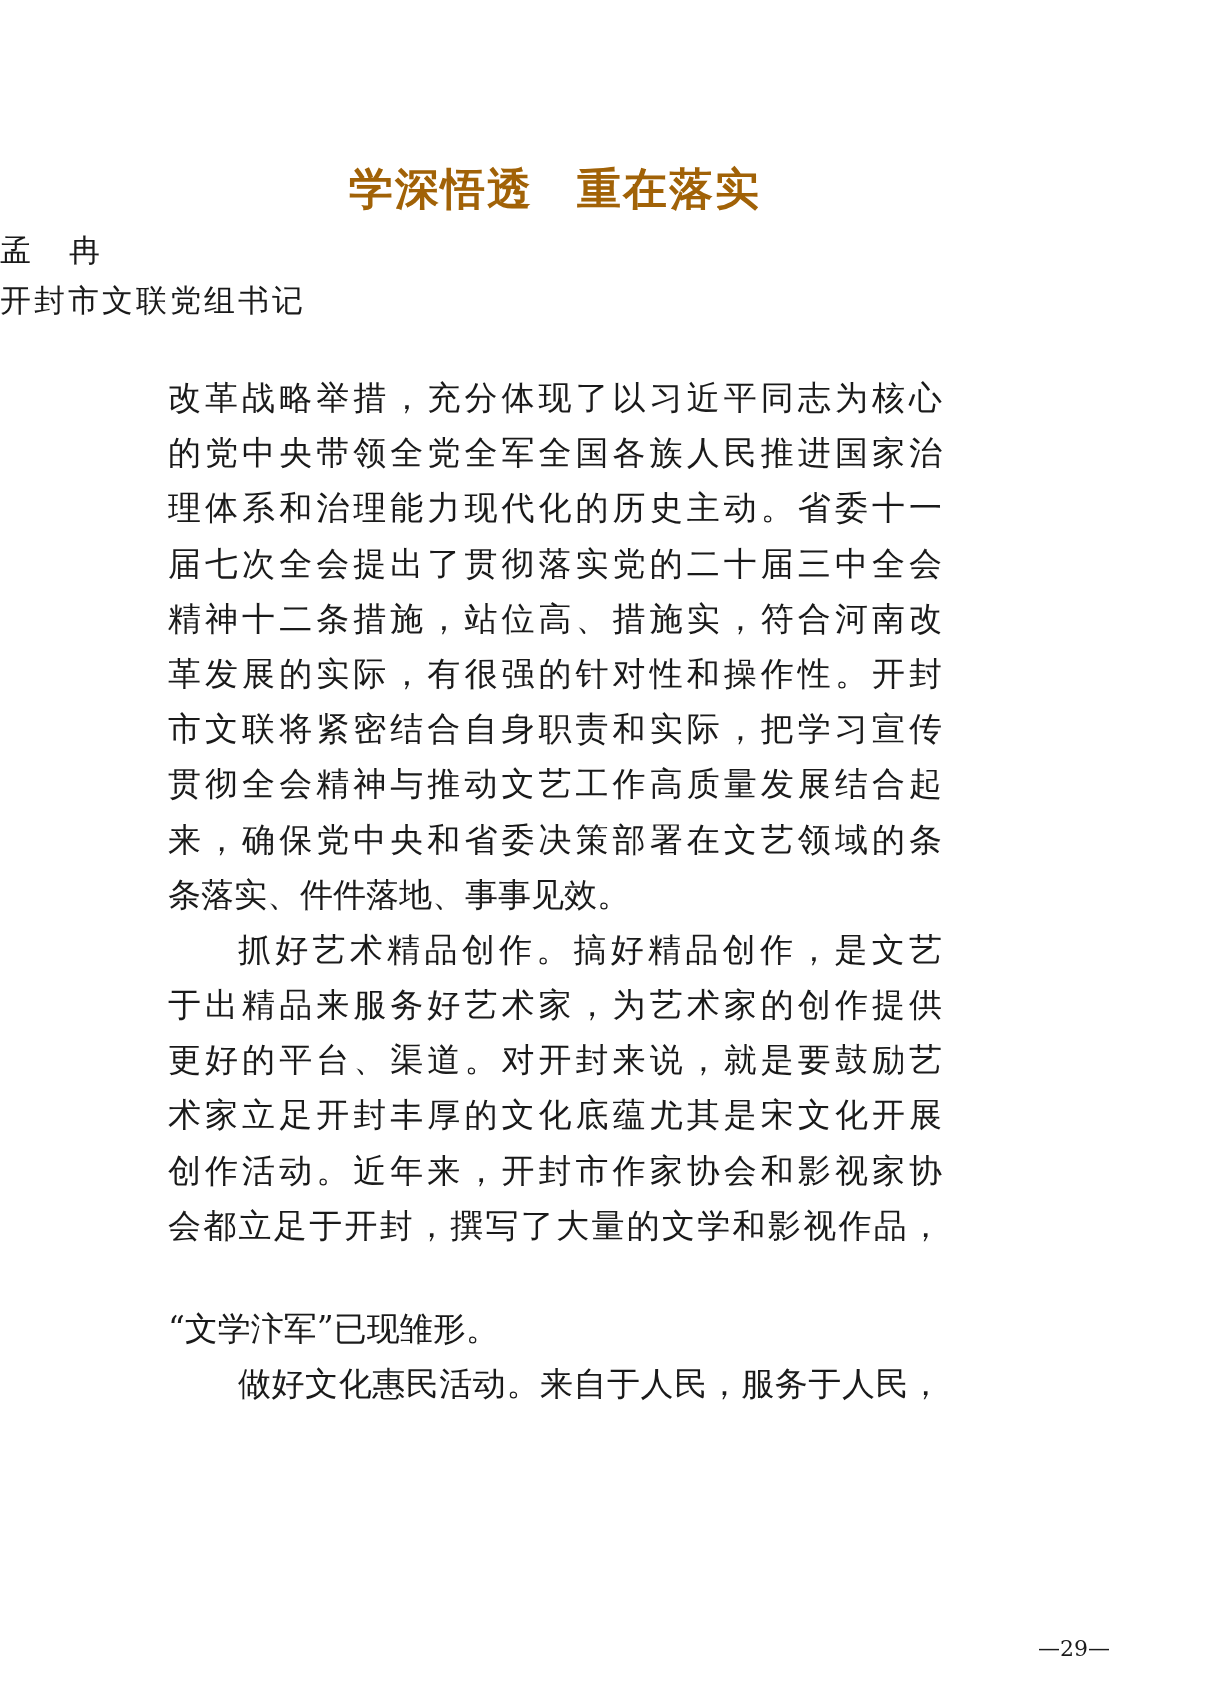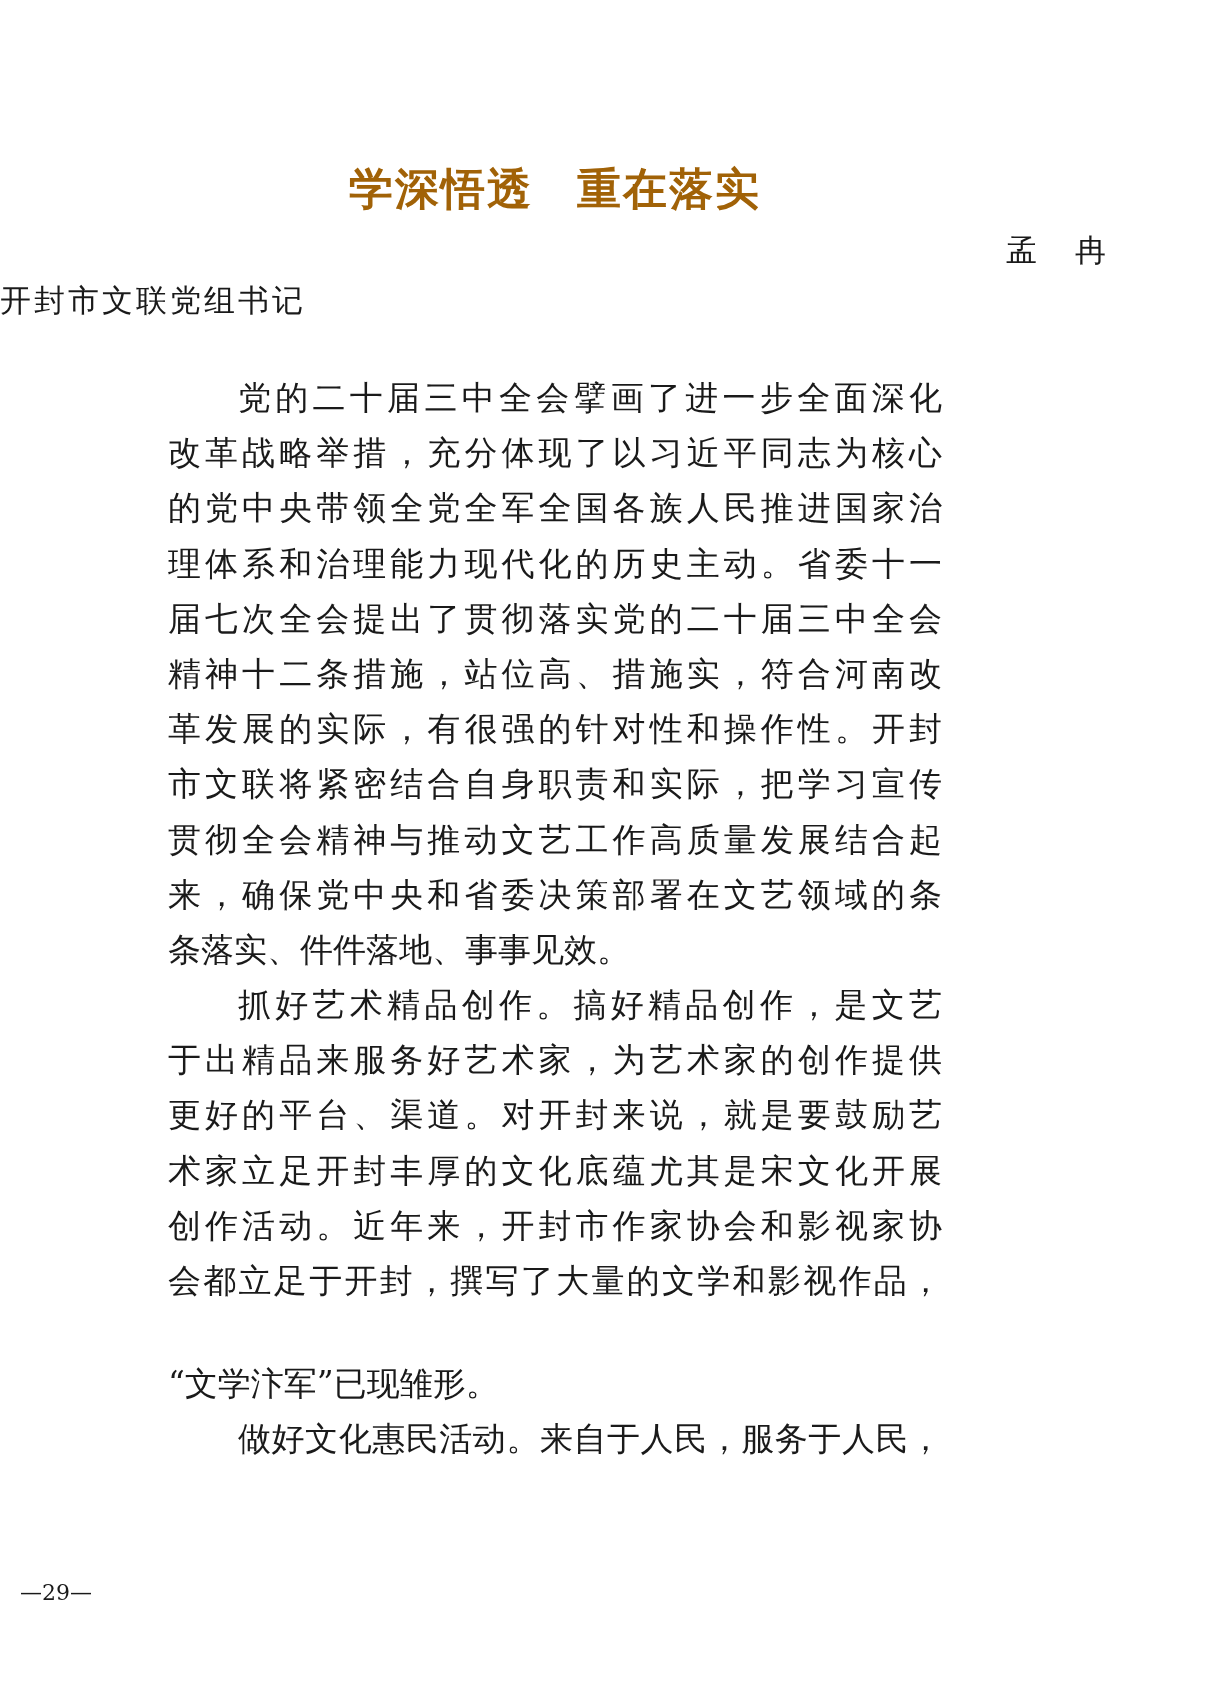--- a/index.html
+++ b/index.html
@@ -1,50 +1,49 @@
 <!DOCTYPE html>
 <html><head>
   <meta charset="utf-8">
   <style>
     html, body { margin: 0; padding: 0; background: #ffffff; }
     body { width: 1205px; height: 1701px; position: relative; overflow: hidden;
            font-family: "DejaVu Serif", "Liberation Serif", serif; color: #1a1a1a; }
     .title { position: absolute; top: 160px; left: 0; width: 1110px; text-align: center;
              font-size: 44px; font-weight: bold; letter-spacing: 2px; color: #a16207; }
     .title span.gap { display: inline-block; width: 44px; }
-    .author { position: absolute; top: 230px; left: 0; width: 1110px; text-align: right;
+    .author { position: absolute; top: 230px; left: 0; width: 1110px; text-align: left;
               font-size: 31px; letter-spacing: 4px; font-family: Liberation Mono, monospace; }
     .author span.gap { display: inline-block; width: 34px; }
     .affil { position: absolute; top: 280px; left: 0; width: 1110px; 
              font-size: 31px; letter-spacing: 3px; }
     .body { position: absolute; top: 370px; left: 168px; width: 774px; }
     .line { height: 55.2px; line-height: 55.2px; font-size: 33px; white-space: nowrap;
             text-align: justify; text-align-last: justify; }
     .line.last { text-align-last: left; }
     .line.indent { padding-left: 70px; }
     .line.quote-indent { padding-left: 0; margin-top: 48px; }
-    .pagenum { position: absolute; top: 1580px; left: 0; width: 1110px; text-align: left;
-               font-size: 22px; margin-left: 20px; }
+    .pagenum { position: absolute; top: 1636px; left: 0; width: 1110px; text-align: right;
+               font-size: 22px; }
   </style>
 </head>
 <body>
 
 <div>
   <div class="title">
     <span>学深悟透</span><span class="gap"></span><span>重在落实</span>
   </div>
 
   <div class="author">
     <span>孟</span><span class="gap"></span><span>冉</span>
   </div>
 
   <div class="affil">开封市文联党组书记</div>
 
   <div class="body">
-    <div class="line indent">党的二十届三中全会擘画了进一步全面深化</div>
     <div class="line">改革战略举措，充分体现了以习近平同志为核心</div>
     <div class="line">的党中央带领全党全军全国各族人民推进国家治</div>
     <div class="line">理体系和治理能力现代化的历史主动。省委十一</div>
     <div class="line">届七次全会提出了贯彻落实党的二十届三中全会</div>
     <div class="line">精神十二条措施，站位高、措施实，符合河南改</div>
     <div class="line">革发展的实际，有很强的针对性和操作性。开封</div>
     <div class="line">市文联将紧密结合自身职责和实际，把学习宣传</div>
     <div class="line">贯彻全会精神与推动文艺工作高质量发展结合起</div>
     <div class="line">来，确保党中央和省委决策部署在文艺领域的条</div>
     <div class="line last">条落实、件件落地、事事见效。</div>

